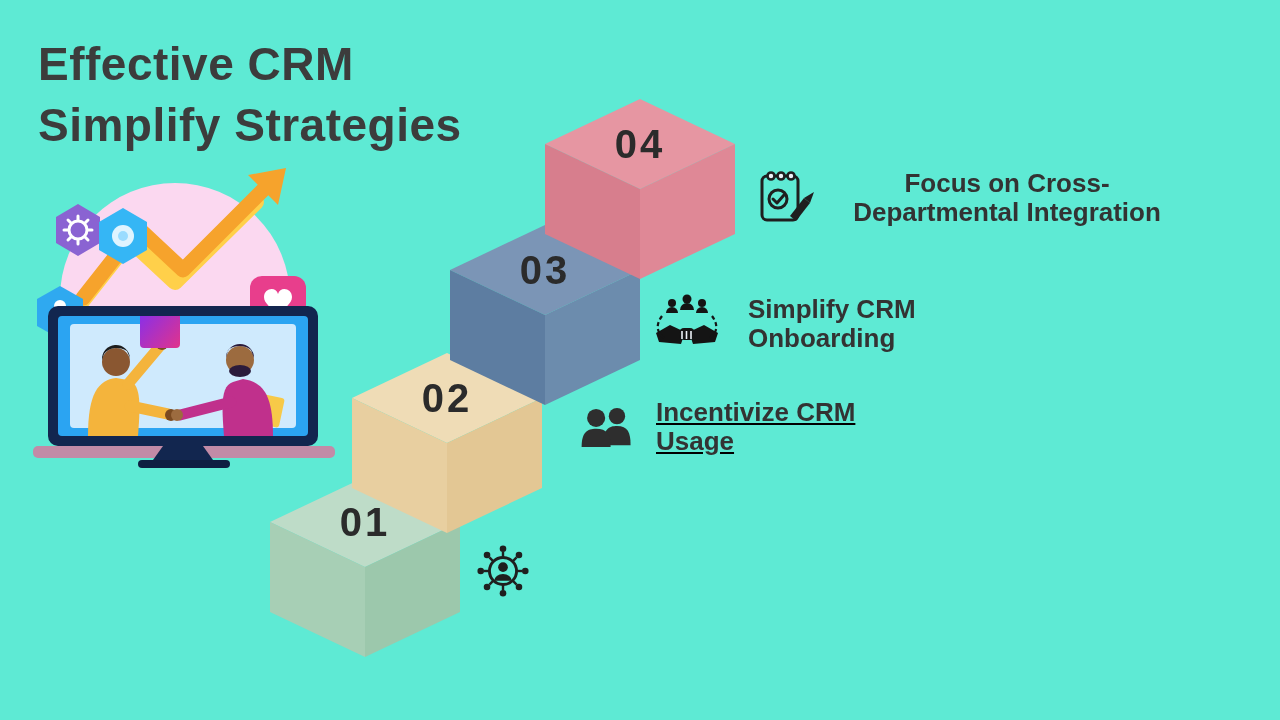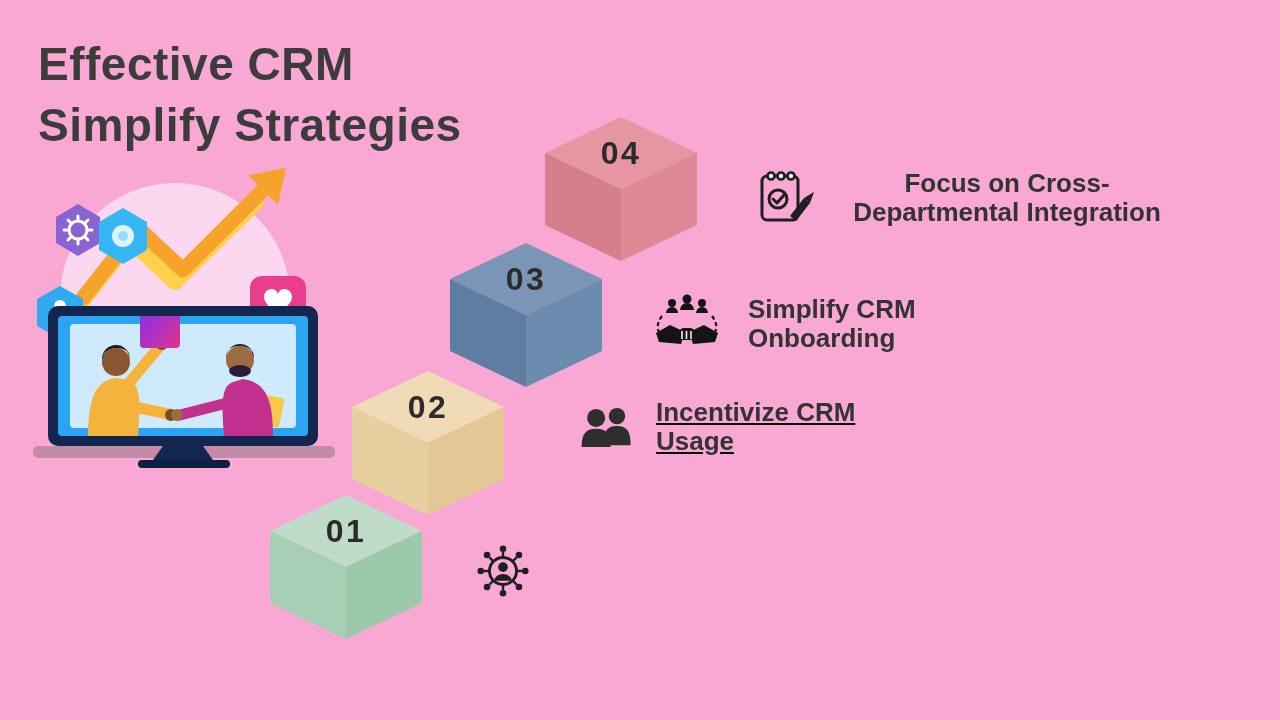--- a/index.html
+++ b/index.html
@@ -3,33 +3,33 @@
 <meta charset="utf-8">
 <style>
   * { margin:0; padding:0; box-sizing:border-box; }
   html,body { width:1280px; height:720px; }
   body {
     background:#edf1f7;
     font-family:"Liberation Sans", sans-serif;
     overflow:hidden;
     position:relative;
   }
-  .canvas { position:absolute; inset:0; width:1280px; height:720px; background:#f9a8d4; }
+  .canvas { position:absolute; inset:0; width:1280px; height:720px; background:#5eead4; }
 
   .title {
     position:absolute; left:38px; top:34px; width:540px;
     font-size:46px; font-weight:700; color:#3c3c3c; line-height:1.32;
     letter-spacing:0.5px;
   }
   .title-line { display:block; }
 
   .illustration { position:absolute; left:28px; top:158px; width:320px; height:310px; }
   .illustration svg { width:100%; height:100%; display:block; }
 
-  .cube { position:absolute; width:152px; height:180px; }
+  .cube { position:absolute; width:190px; height:180px; }
   .cube svg { width:100%; height:100%; display:block; overflow:visible; }
   .cube text {
     font-family:"Liberation Sans", sans-serif; font-weight:700;
     font-size:40px; fill:#2b2b2b; letter-spacing:3px;
   }
   .cube-1 { left:270px; top:477px; }
   .cube-2 { left:352px; top:353px; }
   .cube-3 { left:450px; top:225px;text-align:right; }
   .cube-4 { left:545px; top:99px; }
 

